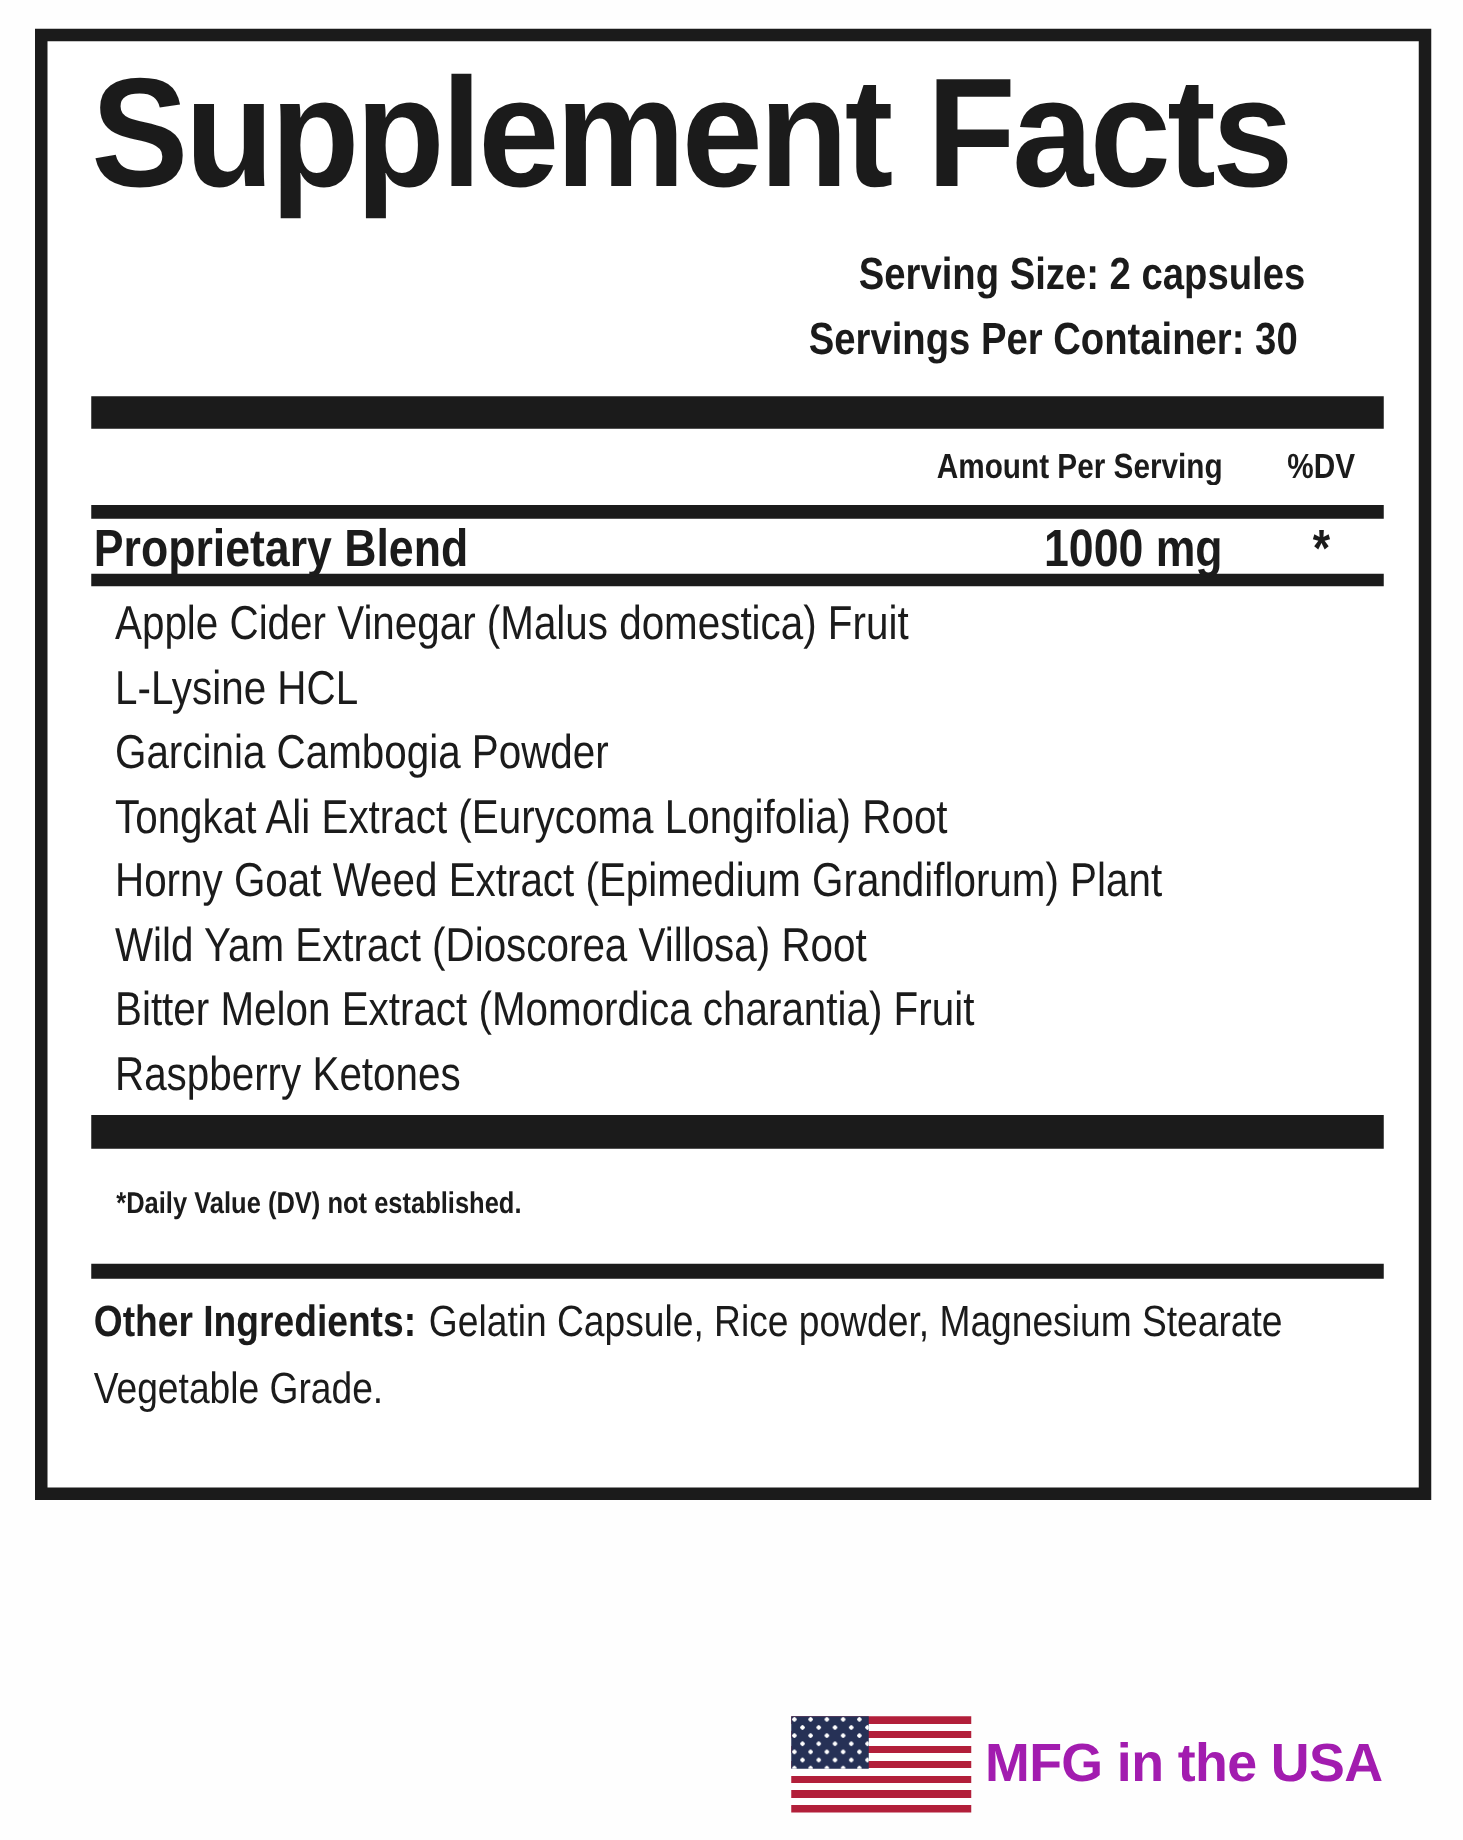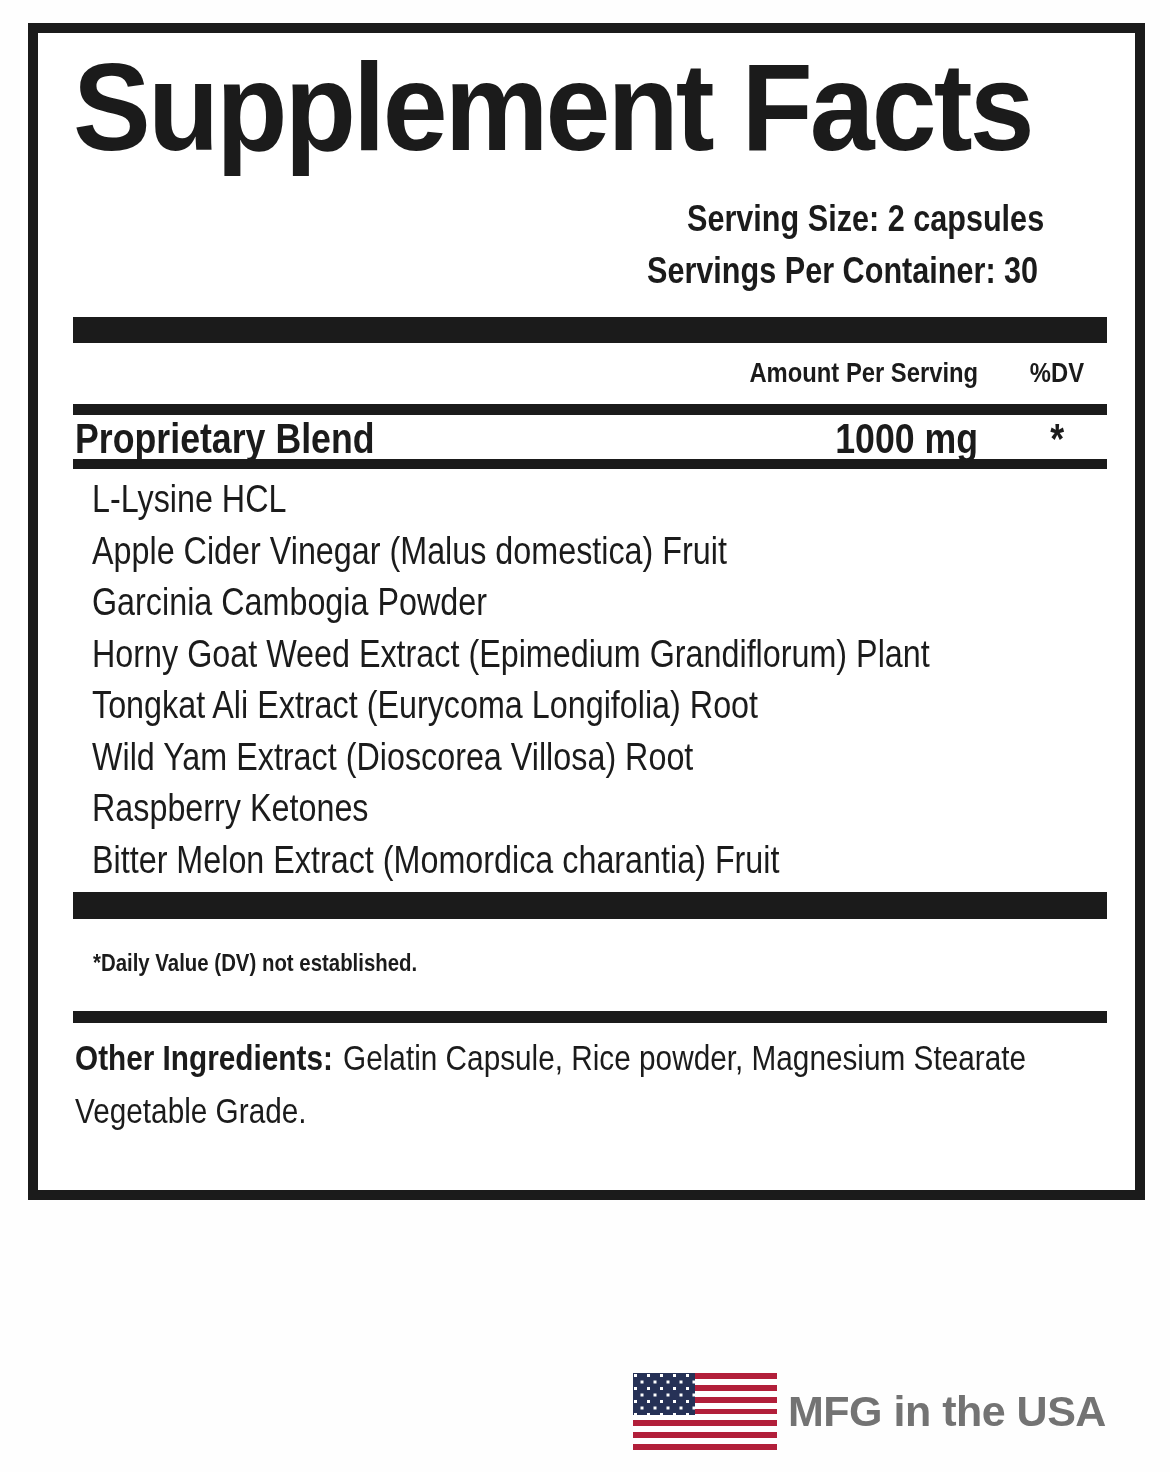--- a/index.html
+++ b/index.html
@@ -63,21 +63,21 @@
     position:absolute; left:0; top:0; width:62px; height:41.5px;
     background-color:var(--flag-blue);
     background-image:
       radial-gradient(circle, #ffffff 1.5px, rgba(255,255,255,0) 1.9px),
       radial-gradient(circle, #ffffff 1.5px, rgba(255,255,255,0) 1.9px);
     background-size:13px 13px, 13px 13px;
     background-position:2.5px 2.5px, 9px 9px;
   }
 
   .mfg { position:absolute; left:788px; top:1387px; font-size:43px; font-weight:bold;
-         letter-spacing:-0.5px; color:#737373; white-space:nowrap;text-align:center; }
+         letter-spacing:-0.5px; color:#a21caf; white-space:nowrap;text-align:center; }
 </style>
 </head>
 <body>
 
 <div class="page">
 
   <div class="facts-box">
 
     <div class="title">
       <span class="t">Supplement Facts</span>
@@ -115,50 +115,50 @@
       <div class="cell-dv">
         <span class="cond cond-c">*</span>
       </div>
     </div>
 
     <div class="bar bar-c"></div>
 
     <ul class="ingredients">
 
         <li>
-          <span class="cond">L-Lysine HCL</span>
+          <span class="cond">Apple Cider Vinegar (Malus domestica) Fruit</span>
         </li>
 
         <li>
-          <span class="cond">Apple Cider Vinegar (Malus domestica) Fruit</span>
+          <span class="cond">L-Lysine HCL</span>
         </li>
 
         <li>
           <span class="cond">Garcinia Cambogia Powder</span>
         </li>
 
         <li>
-          <span class="cond">Horny Goat Weed Extract (Epimedium Grandiflorum) Plant</span>
+          <span class="cond">Tongkat Ali Extract (Eurycoma Longifolia) Root</span>
         </li>
 
         <li>
-          <span class="cond">Tongkat Ali Extract (Eurycoma Longifolia) Root</span>
+          <span class="cond">Horny Goat Weed Extract (Epimedium Grandiflorum) Plant</span>
         </li>
 
         <li>
           <span class="cond">Wild Yam Extract (Dioscorea Villosa) Root</span>
         </li>
 
 
         <li>
-          <span class="cond">Raspberry Ketones</span>
+          <span class="cond">Bitter Melon Extract (Momordica charantia) Fruit</span>
         </li>
 
         <li>
-          <span class="cond">Bitter Melon Extract (Momordica charantia) Fruit</span>
+          <span class="cond">Raspberry Ketones</span>
         </li>
       </ul>
 
     <div class="bar bar-d"></div>
 
     <div class="footnote">
       <span class="cond">*Daily Value (DV) not established.</span>
     </div>
 
     <div class="bar bar-e"></div>

